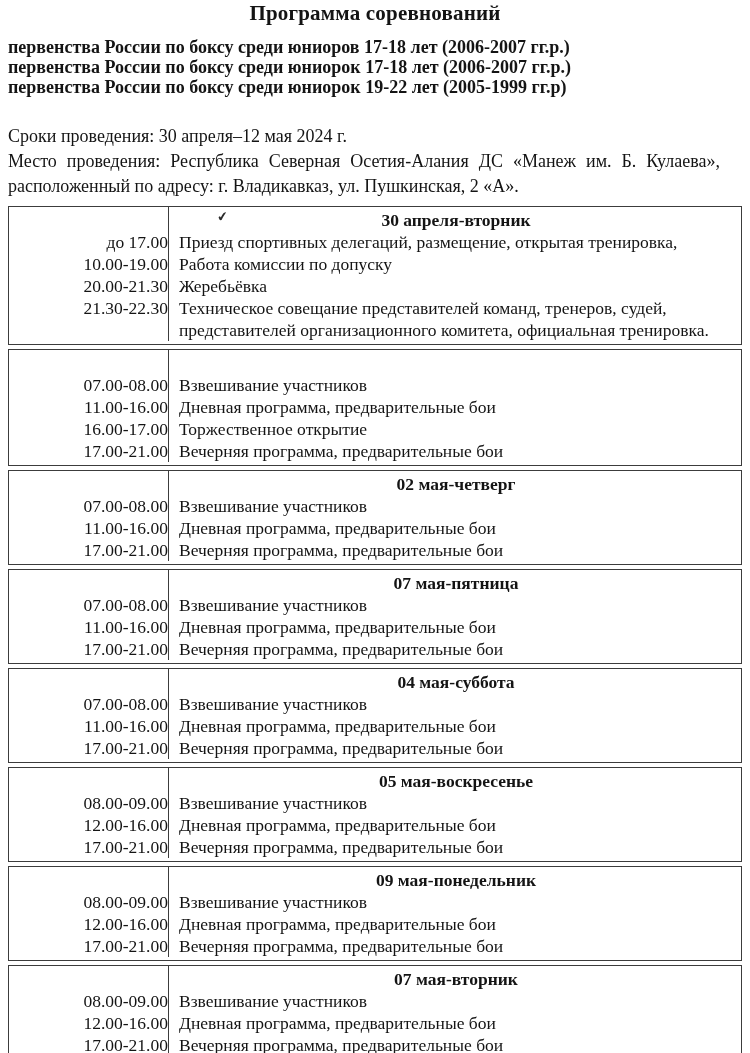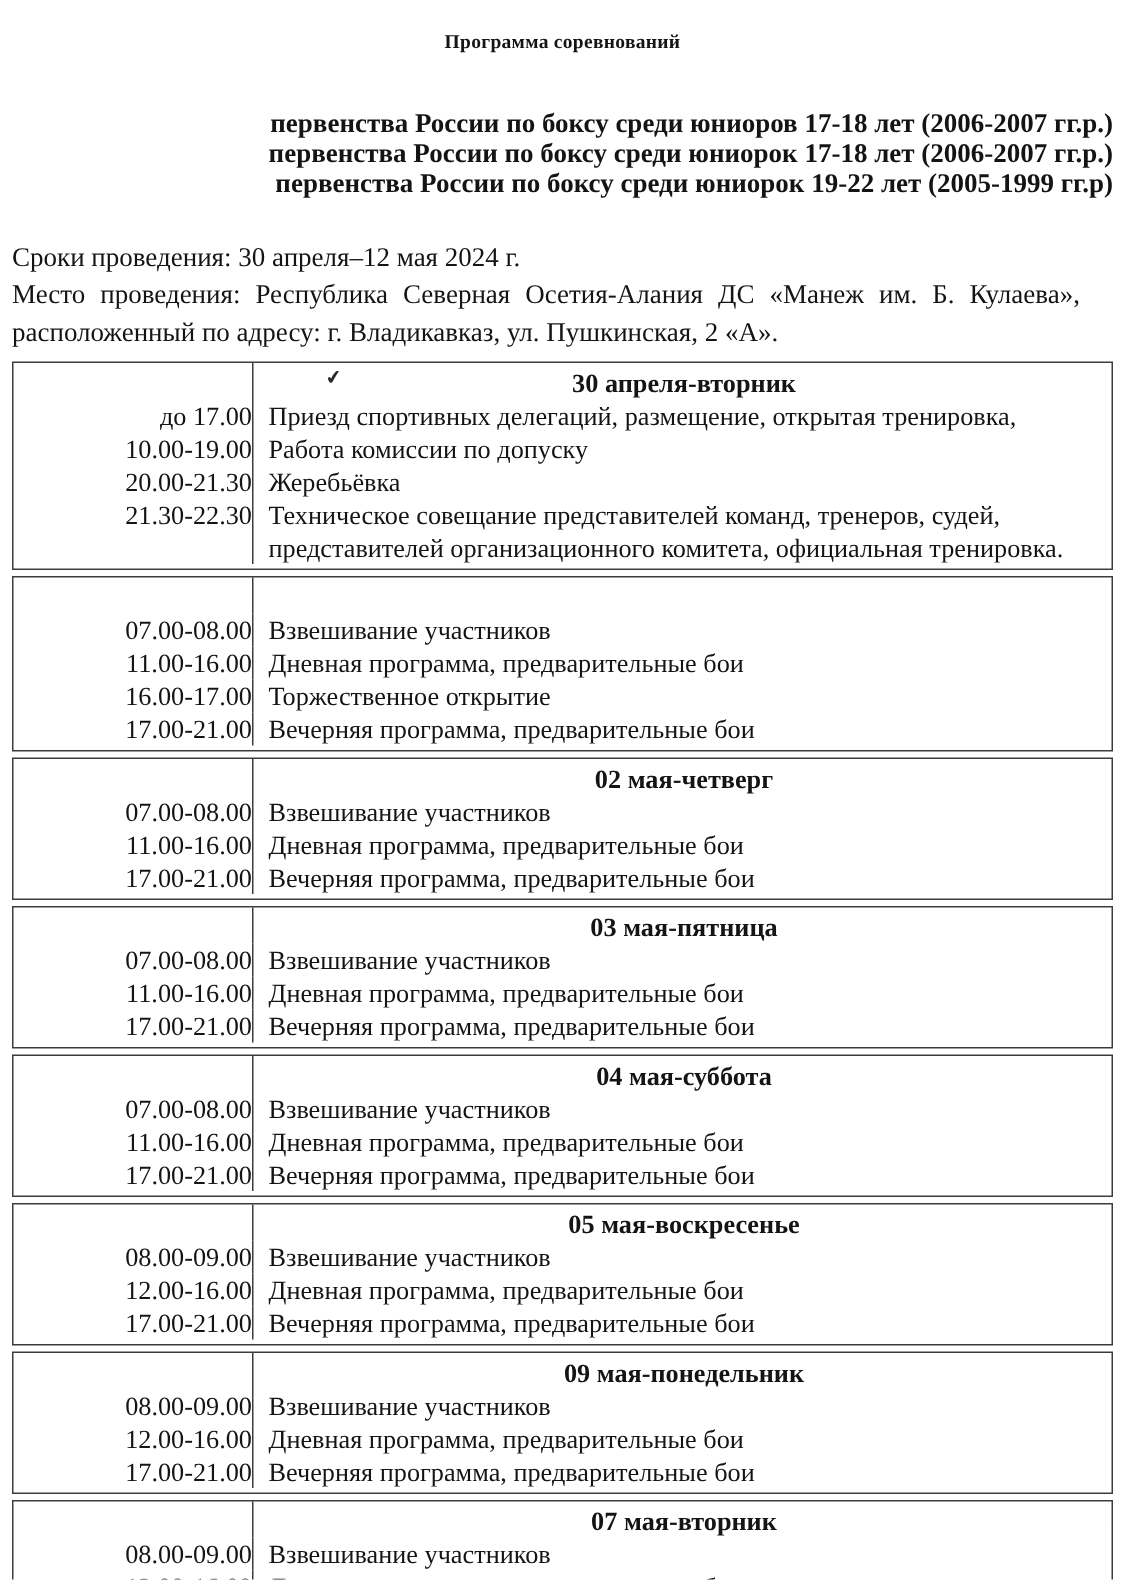--- a/index.html
+++ b/index.html
@@ -9,28 +9,28 @@
     color: #141414;
     width: 750px;
     height: 1053px;
     overflow: hidden;
   }
   .page { padding: 0 8px; }
 
   .doc-title {
     text-align: center;
     font-weight: bold;
-    font-size: 13px;
-    padding-top: 20px;
+    font-size: 21px;
+    padding-top: 1px;
     letter-spacing: 0.2px;
   }
 
   .subtitle-block {
-    margin-top: 36px;
-    text-align: right;
+    margin-top: 11px;
+    text-align: left;
     font-weight: bold;
     font-size: 18px;
     line-height: 20px;
   }
 
   .info-block {
     margin-top: 27px;
     font-size: 18px;
     line-height: 25px;
   }
@@ -156,21 +156,21 @@
           <div class="event-cell">Дневная программа, предварительные бои</div>
         </div>
         <div class="row">
           <div class="time-cell">17.00-21.00</div>
           <div class="event-cell">Вечерняя программа, предварительные бои</div>
         </div>
       </div>
       <div class="day-block">
         <div class="row header-row">
           <div class="time-cell"></div>
-          <div class="event-cell">03 мая-пятница</div>
+          <div class="event-cell">07 мая-пятница</div>
         </div>
         <div class="row">
           <div class="time-cell">07.00-08.00</div>
           <div class="event-cell">Взвешивание участников</div>
         </div>
         <div class="row">
           <div class="time-cell">11.00-16.00</div>
           <div class="event-cell">Дневная программа, предварительные бои</div>
         </div>
         <div class="row">

